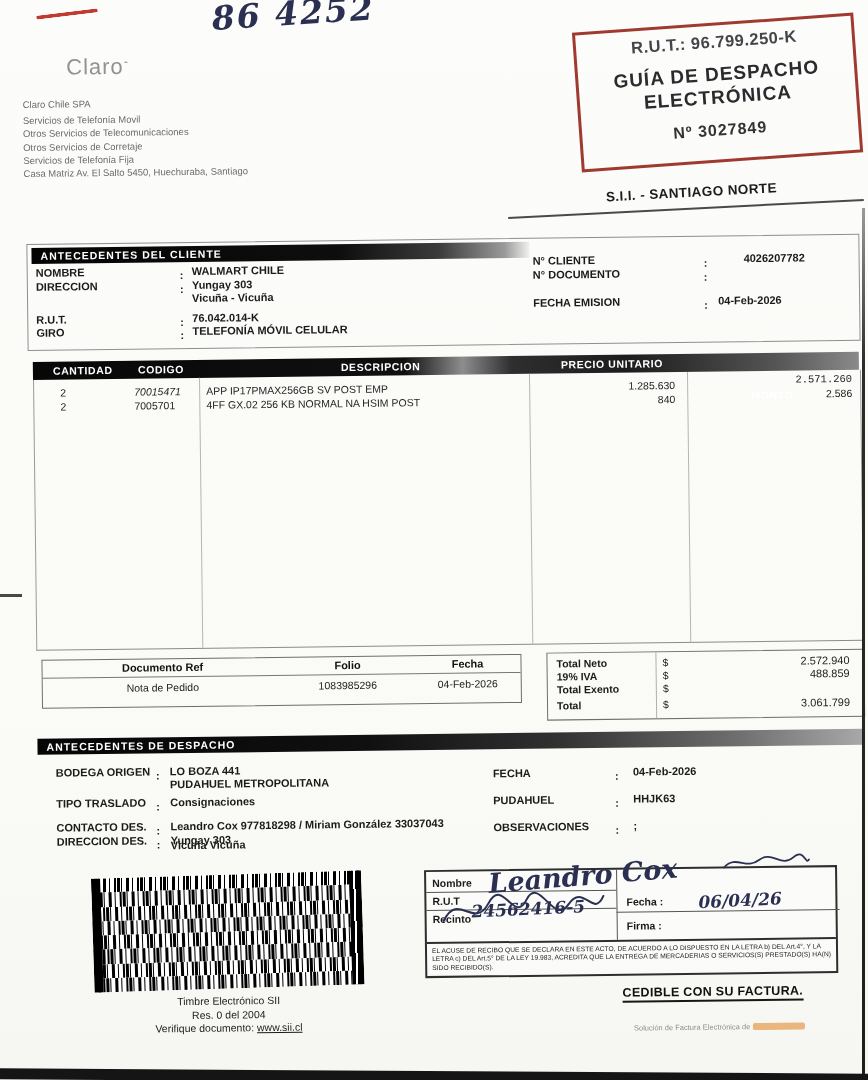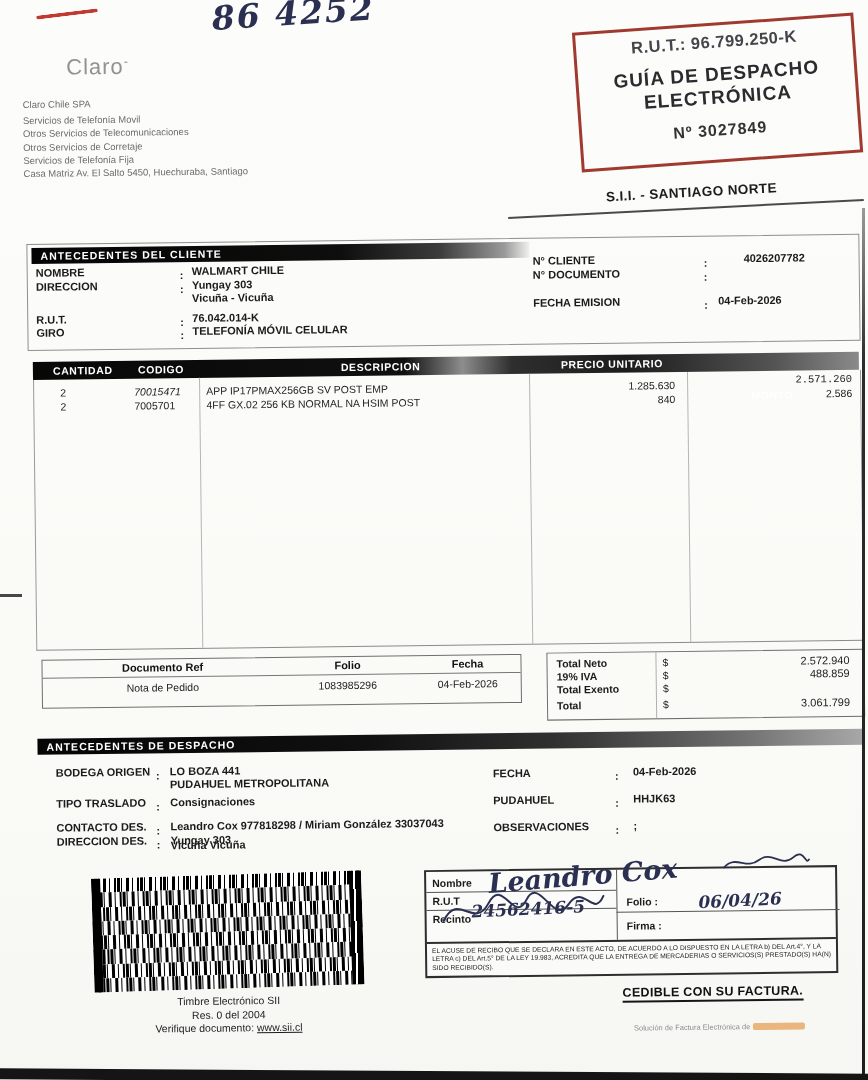--- a/index.html
+++ b/index.html
@@ -250,21 +250,21 @@
     </div>
 
     <div class="abs recep">
       <div class="rows">
         <span class="rlbl" style="left:6px;top:5px;">Nombre</span>
         <span class="rlbl" style="left:6px;top:23px;">R.U.T</span>
         <span class="rlbl" style="left:6px;top:41px;">Recinto</span>
         <div class="hdiv" style="top:20px;width:190px;"></div>
         <div class="hdiv" style="top:38px;width:190px;"></div>
         <div class="vdiv"></div>
-        <span class="rlbl" style="left:200px;top:26px;">Folio :</span>
+        <span class="rlbl" style="left:200px;top:26px;">Fecha :</span>
         <span class="rlbl" style="left:200px;top:50px;">Firma :</span>
         <div class="hdiv" style="left:190px;top:42px;width:223px;"></div>
 
         <span class="abs hand" style="left:62px;top:-10px;font-size:27px;transform:rotate(-4deg);">Leandro Cox</span>
         <span class="abs hand" style="left:45px;top:28px;font-size:17px;transform:rotate(-2deg);">24562416-5</span>
         <span class="abs hand" style="left:272px;top:22px;font-size:17px;transform:rotate(-2deg);">06/04/26</span>
         <svg class="abs sig" style="left:12px;top:14px;" width="170" height="50" viewBox="0 0 170 50">
           <path d="M5 35 C 20 5, 35 45, 50 18 S 75 40, 88 15 S 115 42, 130 20 S 155 35, 165 12" stroke-width="2"></path>
         </svg>
         <svg class="abs sig" style="left:295px;top:-16px;" width="92" height="22" viewBox="0 0 92 22">

